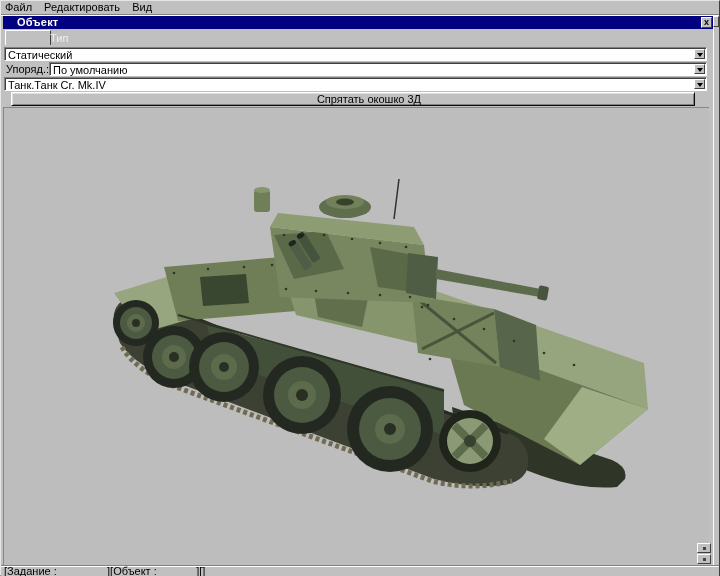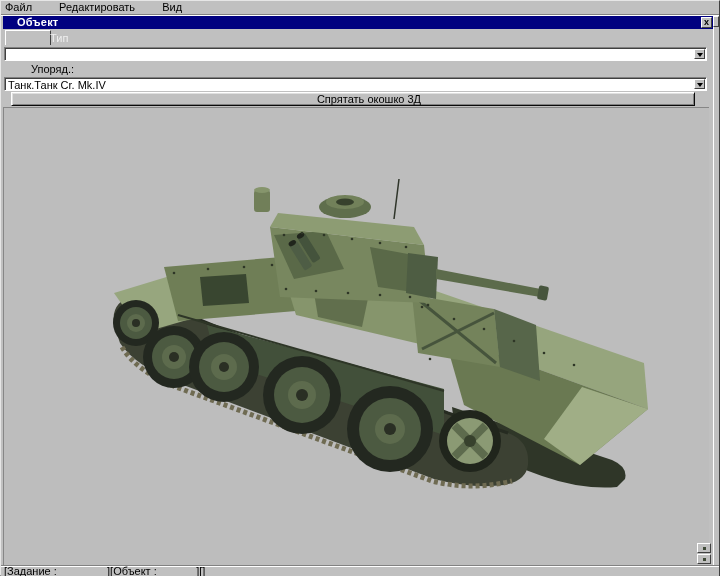--- a/index.html
+++ b/index.html
@@ -12,21 +12,21 @@
   }
   .app {
     position:absolute; left:0; top:0; width:720px; height:576px;
     background:#c0c0c0;
     border-top:1px solid #e6e6e6; border-left:1px solid #e6e6e6;
     border-right:1px solid #404040; border-bottom:1px solid #404040;
   }
   
   .menubar { position:absolute; left:0; top:0; width:100%; height:13px;
     padding-left:4px; background:#c0c0c0; line-height:13px; }
-  .menubar .mi { display:inline-block; margin-right:24px; cursor:default; }
+  .menubar .mi { display:inline-block; margin-right:9px; cursor:default; }
   .menu-sep { position:absolute; left:0; top:13px; width:100%; height:2px;
     border-top:1px solid #828282; border-bottom:1px solid #ffffff; }
   
   .panel { position:absolute; left:2px; top:15px; width:710px; height:549px; }
   .titlebar { position:absolute; left:0; top:0; width:100%; height:13px;
     background:#000080; color:#fff; font-weight:bold; line-height:13px;
     padding-left:14px; letter-spacing:0.2px; }
   .close-btn { position:absolute; right:1px; top:1px; width:11px; height:11px;
     background:#c0c0c0; color:#000; font-weight:bold; font-size:9px;
     line-height:9px; text-align:center;
@@ -94,26 +94,33 @@
     <div class="titlebar">
       <span>Объект</span>
       <div class="close-btn">x</div>
     </div>
 
     <div class="tabstrip">
       <div class="tab">Тип</div>
     </div>
 
     <div class="combo" style="left:1px; top:31px; width:703px;">
+      <span class="val">Статический</span>
       <div class="arrow-btn">
         <span class="tri-down"></span>
       </div>
     </div>
 
-    <span class="row-label" style="left:3px; top:46px;margin-left:25px;">Упоряд.:</span>
+    <span class="row-label" style="left:3px; top:46px;">Упоряд.:</span>
+    <div class="combo" style="left:46px; top:46px; width:658px;">
+      <span class="val">По умолчанию</span>
+      <div class="arrow-btn">
+        <span class="tri-down"></span>
+      </div>
+    </div>
 
     <div class="combo" style="left:1px; top:61px; width:703px;">
       <span class="val">Танк.Танк Cr. Mk.IV</span>
       <div class="arrow-btn">
         <span class="tri-down"></span>
       </div>
     </div>
 
     <div class="wide-btn">Спрятать окошко 3Д</div>
 

